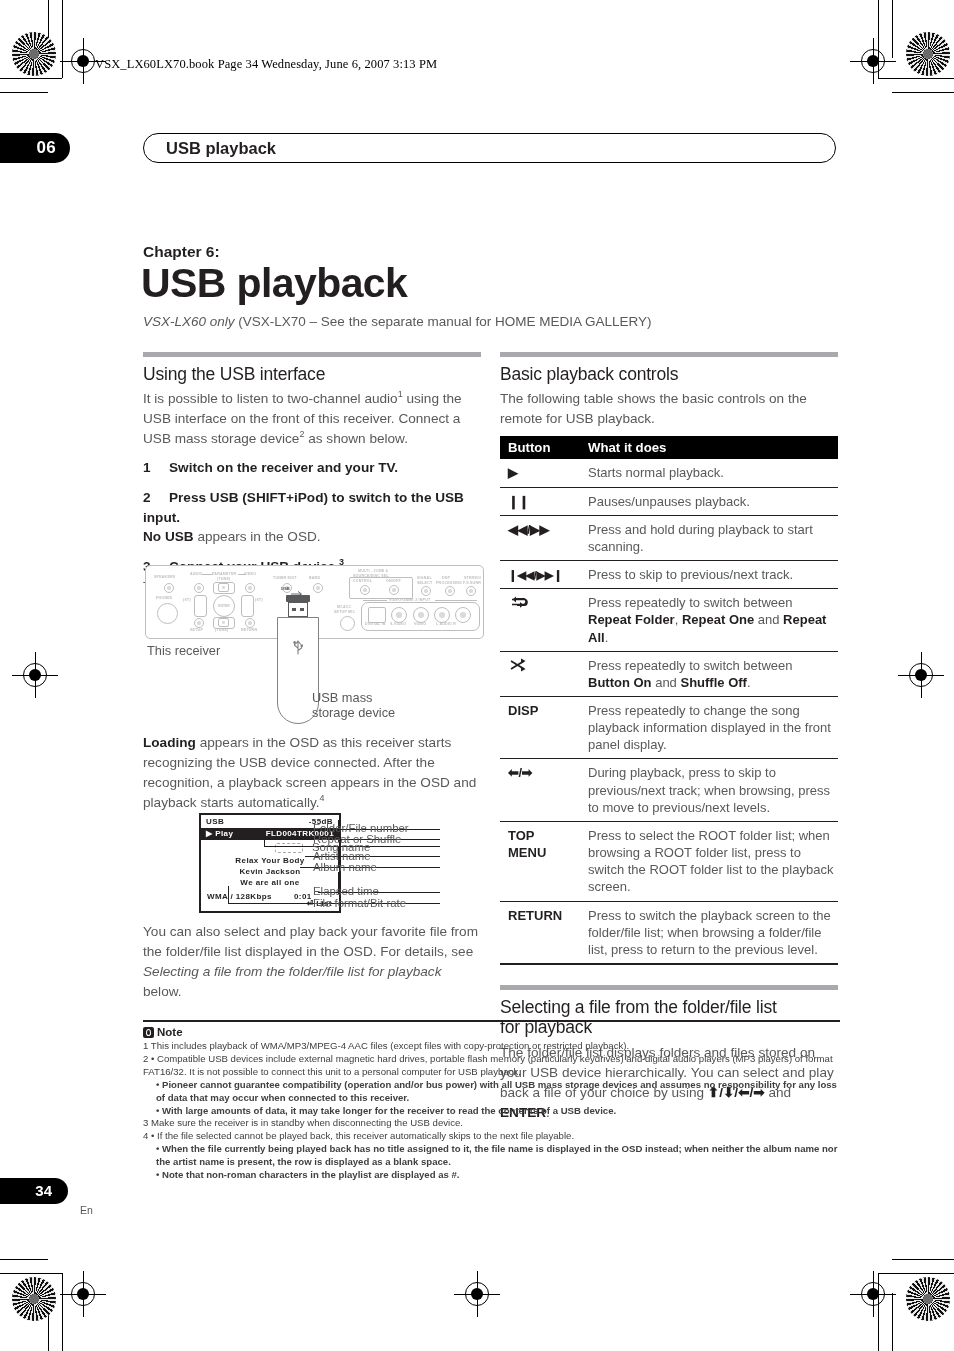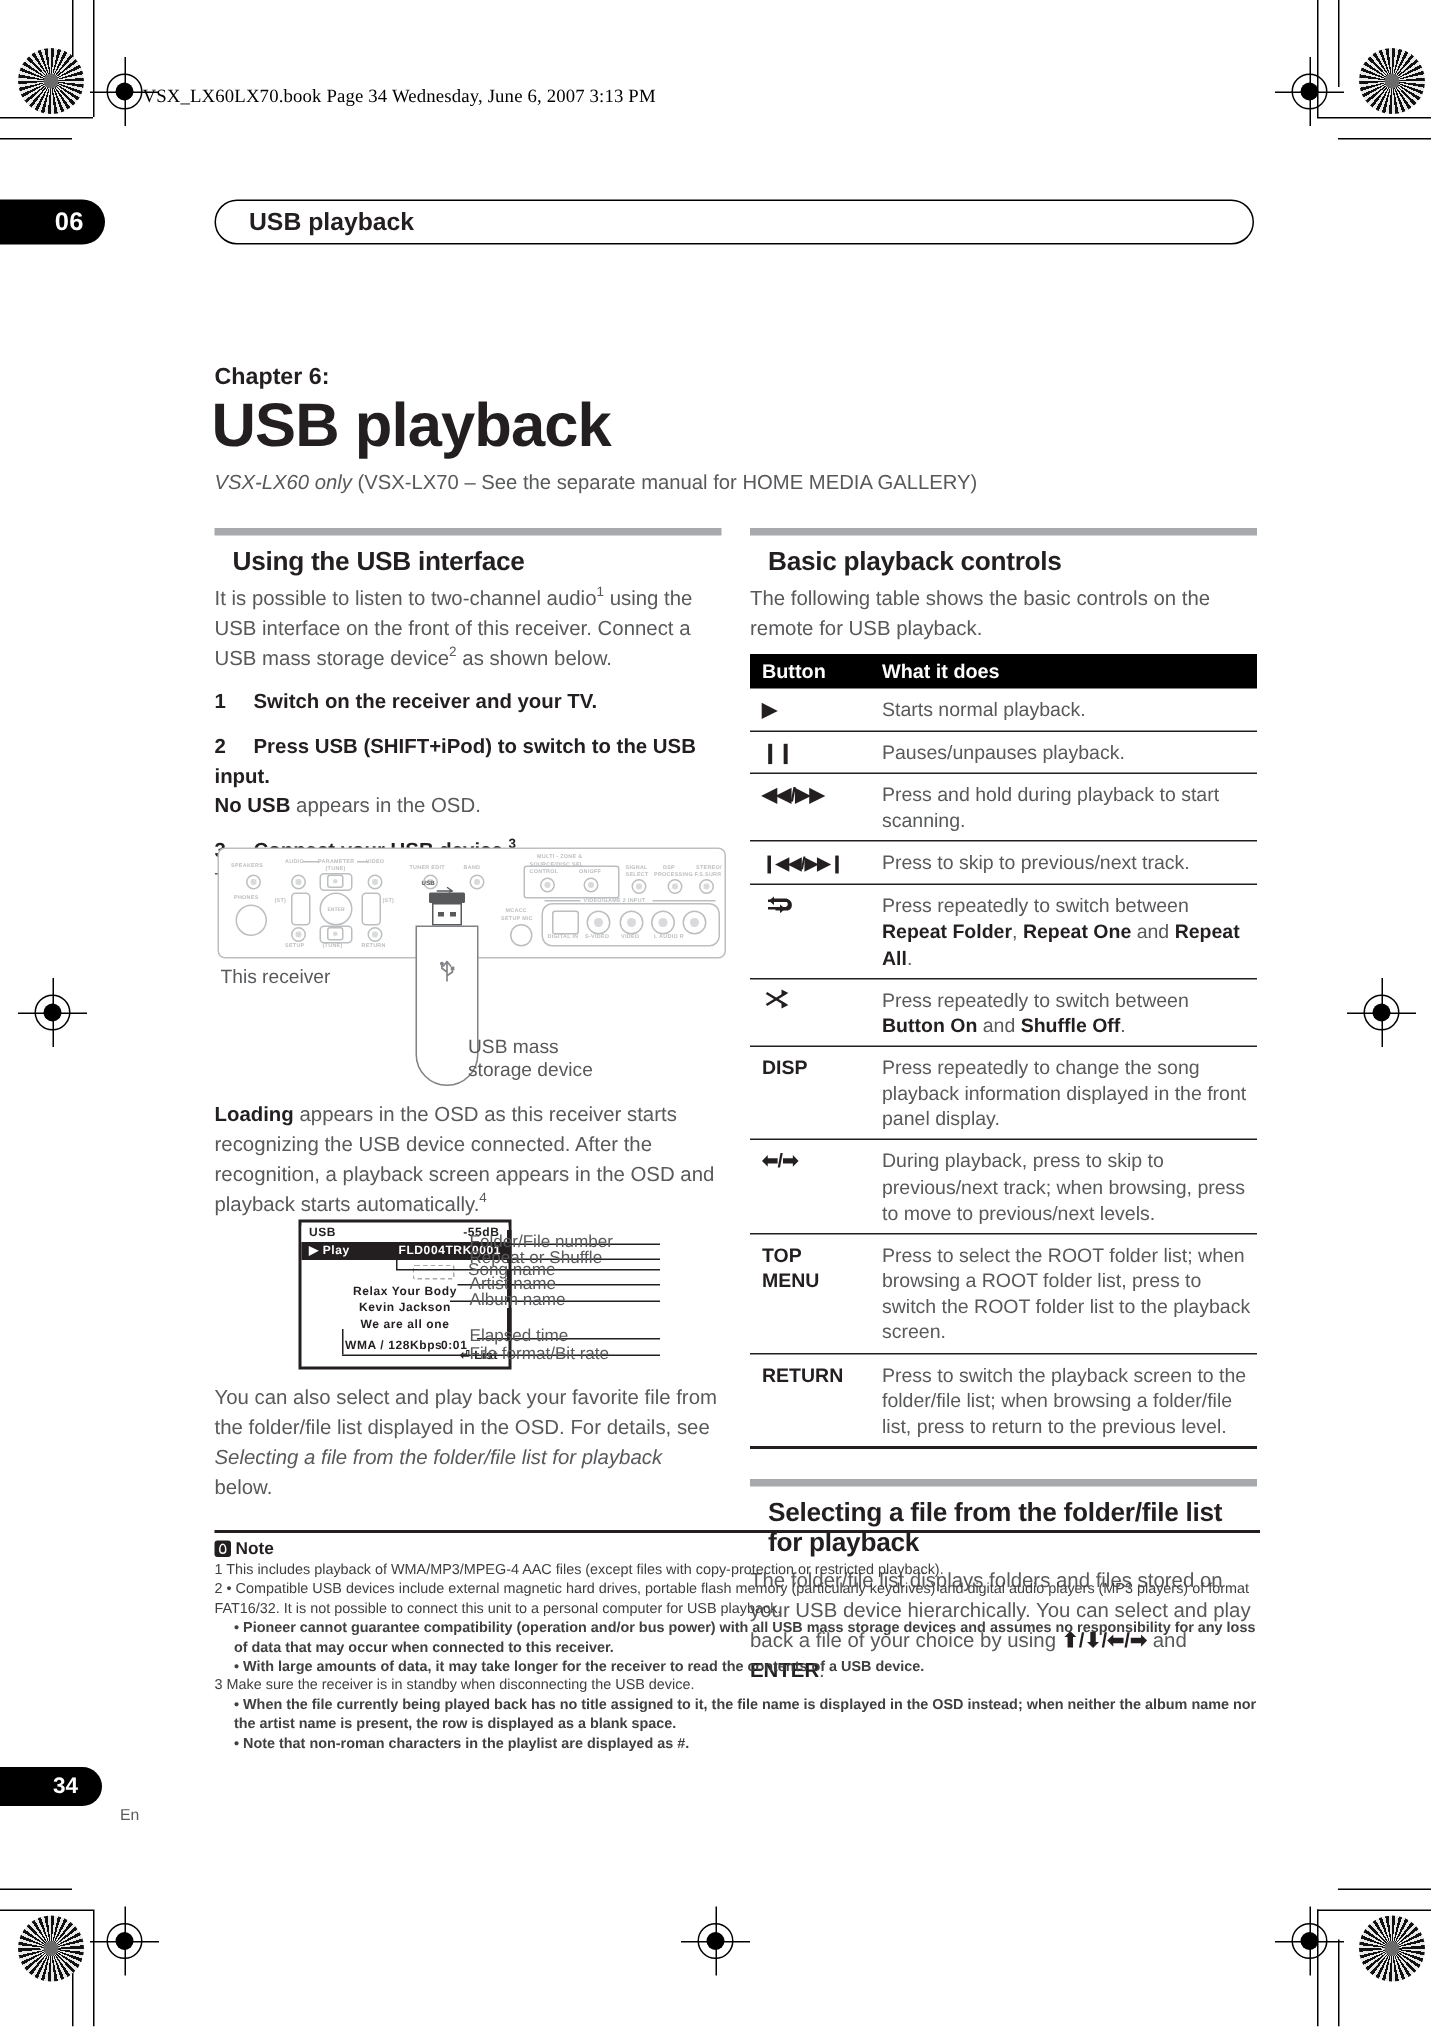--- a/index.html
+++ b/index.html
@@ -43,21 +43,21 @@
       letter-spacing:-.6px;}
   .chapsub{position:absolute;left:143px;top:314px;font-size:13.5px;color:#58595b;}
   .chapsub i{font-style:italic;}
 
   
   .col{position:absolute;width:338px;}
   .colL{left:143px;top:352px;}
   .colR{left:500px;top:352px;}
 
   .rule{height:5px;background:#a7a9ac;margin-bottom:7px;}
-  h2.sec{font-size:17.5px;font-weight:bold;margin:0 0 5px 12px;line-height:1.17;letter-spacing:-.2px;}
+  h2.sec{font-size:17.5px;font-weight:normal;margin:0 0 5px 0;line-height:1.17;letter-spacing:-.2px;}
   p.body{font-size:13.6px;line-height:1.47;color:#58595b;margin:0 0 9px 0;}
   p.body b,p.body strong{color:#231f20;font-weight:bold;}
   sup{font-size:9px;vertical-align:super;line-height:0;}
 
   .step{font-size:13.6px;line-height:1.45;margin:0 0 10px 0;color:#58595b;}
   .step .n{font-weight:bold;color:#231f20;display:inline-block;width:26px;}
   .step .t{font-weight:bold;color:#231f20;}
   .step .sub{display:block;}
 
   
@@ -315,21 +315,21 @@
     <span class="osdtxt" style="right:6px;top:0;font-size:8px;color:#231f20;">-55dB</span>
   </div>
   <div class="osdbar" style="top:13px;height:12px;">
     <span class="osdtxt" style="left:5px;top:1px;font-size:8px;color:#fff;">▶ Play</span>
     <span class="osdtxt" style="right:5px;top:1px;font-size:8px;color:#fff;">FLD004TRK0001</span>
   </div>
   <div style="position:absolute;left:74px;top:28px;width:26px;height:8px;border:1px dashed #a7a9ac;border-radius:2px;"></div>
   <div class="osdtxt" style="left:0;right:0;text-align:center;top:41px;font-size:8px;">Relax Your Body</div>
   <div class="osdtxt" style="left:0;right:0;text-align:center;top:52px;font-size:8px;">Kevin Jackson</div>
   <div class="osdtxt" style="left:0;right:0;text-align:center;top:63px;font-size:8px;">We are all one</div>
-  <div class="osdtxt" style="left:6px;top:77px;font-size:8px;margin-left:23px;">WMA / 128Kbps</div>
+  <div class="osdtxt" style="left:6px;top:77px;font-size:8px;">WMA / 128Kbps</div>
   <div class="osdtxt" style="left:93px;top:77px;font-size:8px;text-align:right;">0:01</div>
   <div class="osdtxt" style="right:7px;bottom:3px;font-size:8px;">⏎&nbsp;<span>List</span></div>
 </div>
 
 <div class="cbar" style="left:338px;top:820px;height:22px;"></div>
 <div class="cbar" style="left:338px;top:846px;height:22px;"></div>
 <div class="cbar" style="left:338px;top:872px;height:22px;"></div>
 
 <div class="lead" style="left:332px;top:829px;width:108px;height:1px;"></div>
 <div class="callout" style="left:313px;top:822px;">Folder/File number</div>
@@ -438,20 +438,21 @@
 <div class="notes">
   <div class="topbar"></div>
   <div class="notehead">
     <span class="noteicon"></span><span>Note</span>
   </div>
   <p class="nline">1 This includes playback of WMA/MP3/MPEG-4 AAC files (except files with copy-protection or restricted playback).</p>
   <p class="nline">2 • Compatible USB devices include external magnetic hard drives, portable flash memory (particularly keydrives) and digital audio players (MP3 players) of format FAT16/32. It is not possible to connect this unit to a personal computer for USB playback.</p>
   <p class="nline ind">• Pioneer cannot guarantee compatibility (operation and/or bus power) with all USB mass storage devices and assumes no responsibility for any loss of data that may occur when connected to this receiver.</p>
   <p class="nline ind">• With large amounts of data, it may take longer for the receiver to read the contents of a USB device.</p>
   <p class="nline">3 Make sure the receiver is in standby when disconnecting the USB device.</p>
+  <p class="nline">4 • If the file selected cannot be played back, this receiver automatically skips to the next file playable.</p>
   <p class="nline ind">• When the file currently being played back has no title assigned to it, the file name is displayed in the OSD instead; when neither the album name nor the artist name is present, the row is displayed as a blank space.</p>
   <p class="nline ind">• Note that non-roman characters in the playlist are displayed as #.</p>
 </div>
 
 <div class="pagetab">
   <span>34</span>
 </div>
 <div class="pagelang">En</div>
 
 </body></html>

